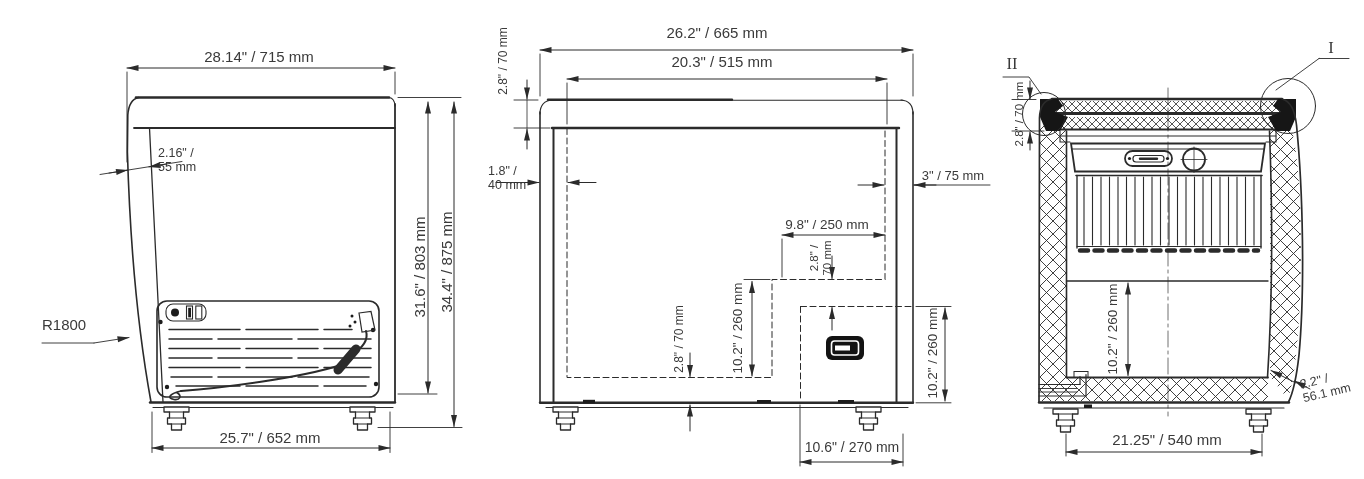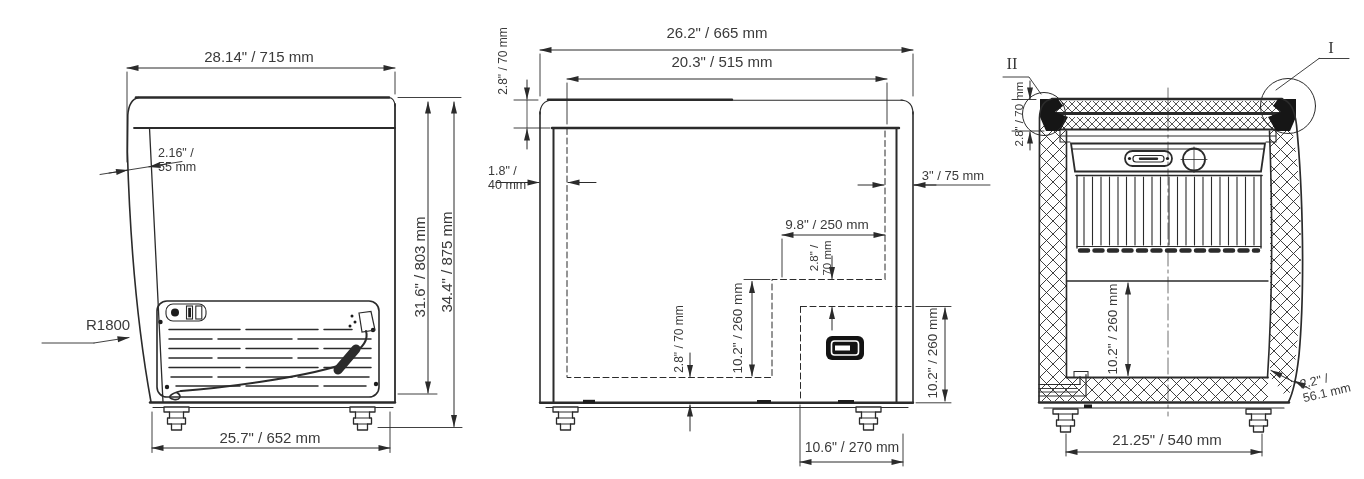--- a/index.html
+++ b/index.html
@@ -241,21 +241,21 @@
       <path d="M1066,434 L1066,456" stroke-width="0.9"></path>
       <path d="M1262,434 L1262,456" stroke-width="0.9"></path>
       <path d="M1066,452 L1262,452" marker-start="url(#ar)" marker-end="url(#ar)"></path>
     </g>
   </g>
 </svg>
 
 <span class="lbl hl f15" style="left:259px;top:57px;">28.14" / 715 mm</span>
 <span class="lbl bl f125" style="left:158px;top:146px;">2.16" /
 55 mm</span>
-<span class="lbl bl f15" style="left:42px;top:317px;margin-left:44px;">R1800</span>
+<span class="lbl bl f15" style="left:42px;top:317px;">R1800</span>
 <span class="lbl vl f15" style="left:420px;top:267px;">31.6" / 803 mm</span>
 <span class="lbl vl f15" style="left:447px;top:262px;">34.4" / 875 mm</span>
 <span class="lbl hl f15" style="left:270px;top:438px;">25.7" / 652 mm</span>
 
 <span class="lbl hl f15" style="left:717px;top:33px;">26.2" / 665 mm</span>
 <span class="lbl hl f15" style="left:722px;top:62px;">20.3" / 515 mm</span>
 <span class="lbl vl f12" style="left:504px;top:61px;">2.8" / 70 mm</span>
 <span class="lbl bl f125" style="left:488px;top:164px;">1.8" /
 40 mm</span>
 <span class="lbl hl f13" style="left:953px;top:176px;">3" / 75 mm</span>

